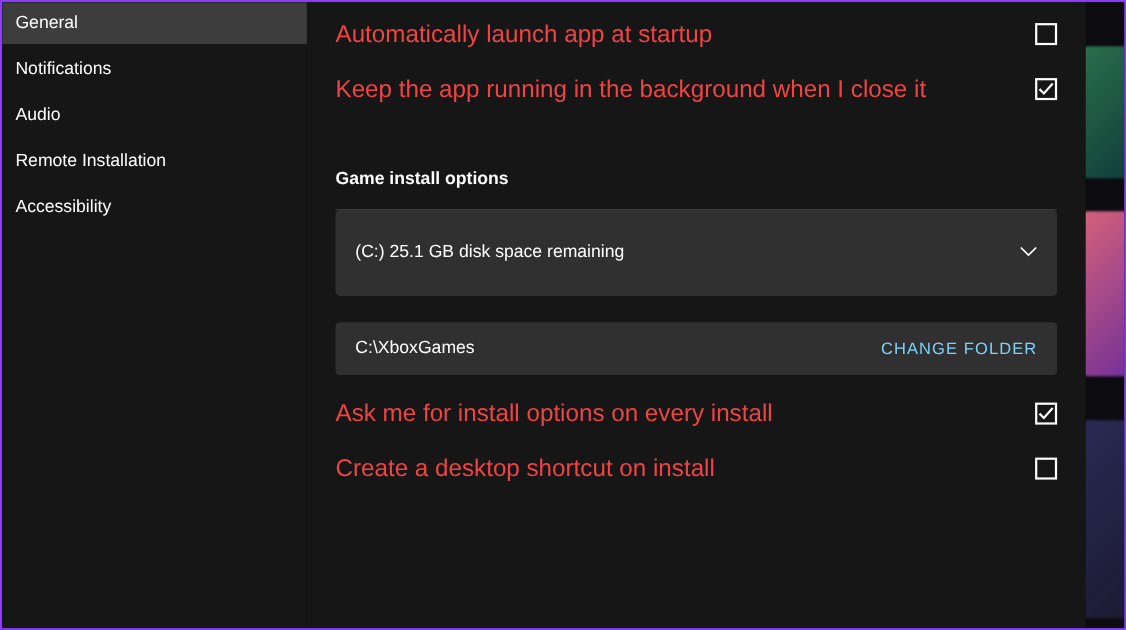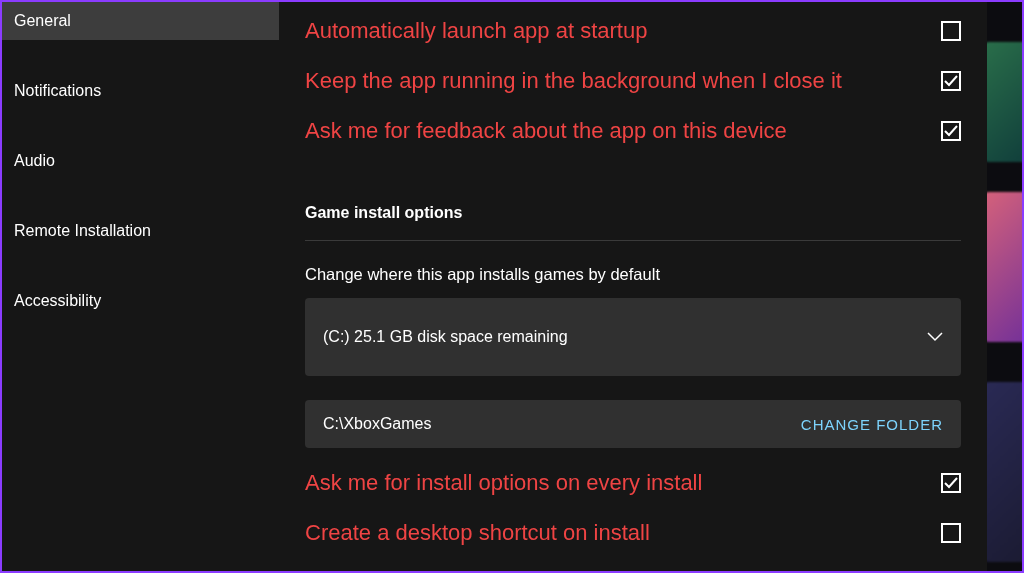--- a/index.html
+++ b/index.html
@@ -26,21 +26,21 @@
     .sidebar {
       width: 277px;
       background: #161616;
       flex-shrink: 0;
     }
     .sidebar-item {
       padding: 10px 12px;
       font-size: 16px;
       color: #ffffff;
       cursor: pointer;
-      margin-bottom: 32px;
+      margin-bottom: 4px;
     }
     .sidebar-item.active {
       background: #3d3d3d;
     }
     .sidebar-item:not(.active) {
       background: transparent;
     }
     .main {
       flex: 1;
       padding: 4px 26px 20px 26px;
@@ -157,32 +157,23 @@
 
     <div class="setting-row">
       <div class="setting-label">Keep the app running in the background when I close it</div>
       <div class="checkbox checked">
         <svg width="14" height="14" viewBox="0 0 14 14">
             <path d="M1 7 L5 11 L13 2" stroke="#fff" stroke-width="2" fill="none"></path>
           </svg>
       </div>
     </div>
 
-    <div class="setting-row">
-      <div class="setting-label">Ask me for feedback about the app on this device</div>
-      <div class="checkbox checked">
-        <svg width="14" height="14" viewBox="0 0 14 14">
-            <path d="M1 7 L5 11 L13 2" stroke="#fff" stroke-width="2" fill="none"></path>
-          </svg>
-      </div>
-    </div>
 
     <div class="section-header">Game install options</div>
 
-    <div class="sub-label">Change where this app installs games by default</div>
 
     <div class="dropdown">
       <span class="dropdown-text">(C:) 25.1 GB disk space remaining</span>
       <span>
         <svg width="16" height="10" viewBox="0 0 16 10">
             <path d="M1 1 L8 8 L15 1" stroke="#fff" stroke-width="1.5" fill="none"></path>
           </svg>
       </span>
     </div>
 

